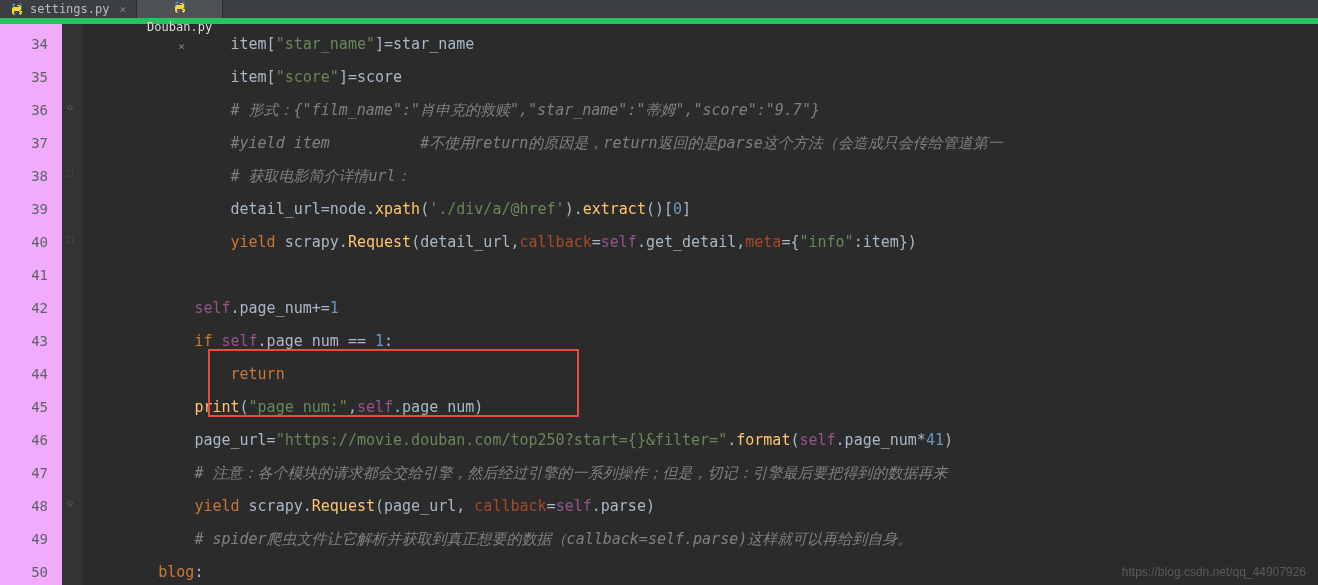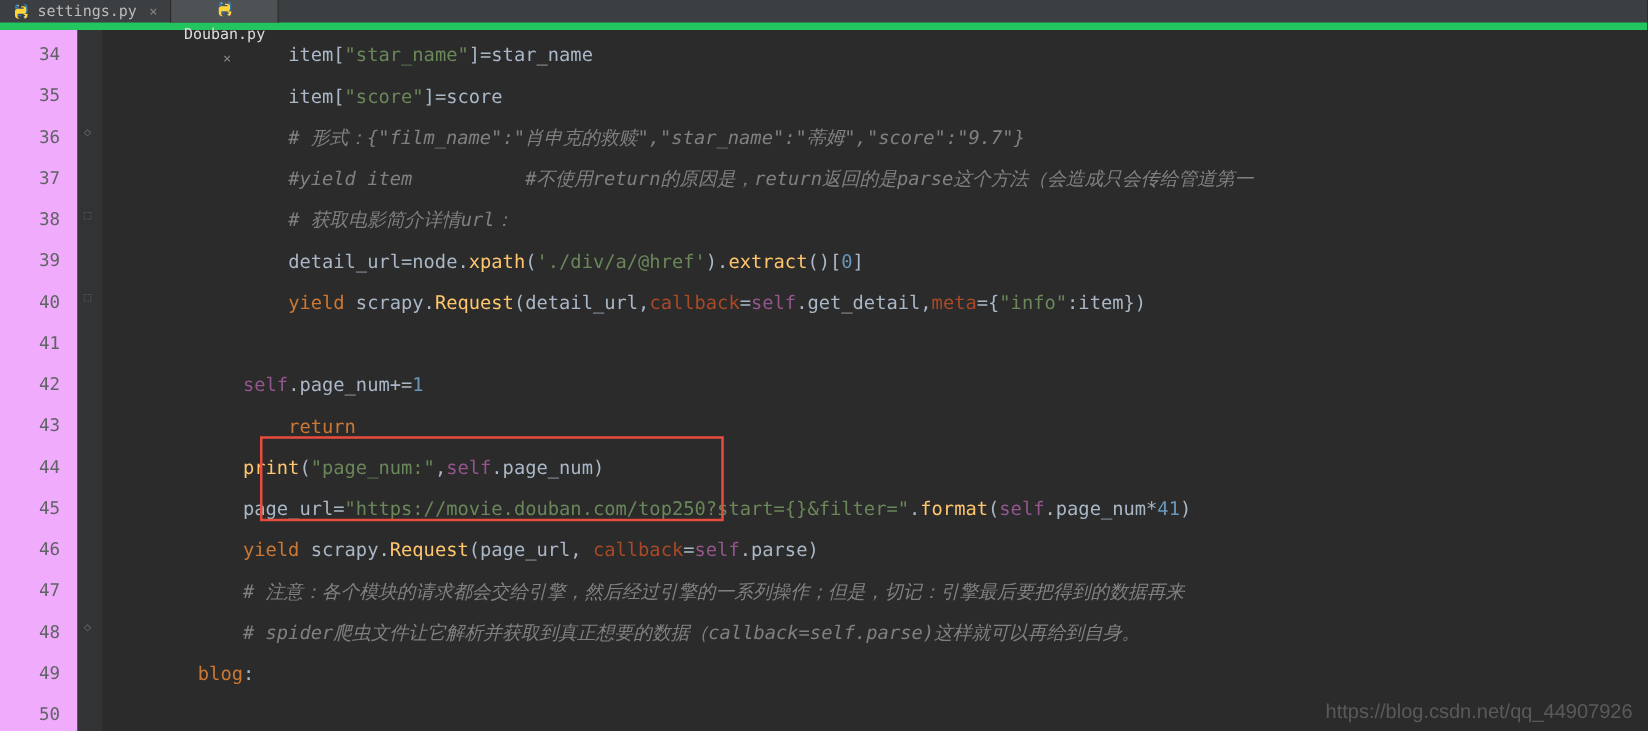--- a/index.html
+++ b/index.html
@@ -106,21 +106,21 @@
       position: absolute;
       border: 2px solid #e74c3c;
       pointer-events: none;
     }
     .watermark {
       position: absolute;
       bottom: 6px;
       right: 12px;
       color: #888;
       opacity: 0.5;
-      font-size: 16px;
+      font-size: 12px;
       font-family: Arial, sans-serif;
     }
   </style>
 </head>
 <body>
 
 <div class="tabs">
   <div class="tab">
     <span class="py-icon">
       <svg width="14" height="14" viewBox="0 0 14 14">
@@ -186,30 +186,31 @@
     <div class="code-line"><span>                </span><span class="comment"># 获取电影简介详情url：</span></div>
 
     <div class="code-line"><span>                </span><span>detail_url=node.</span><span class="func">xpath</span><span>(</span><span class="str">'./div/a/@href'</span><span>).</span><span class="func">extract</span><span>()[</span><span class="num">0</span><span>]</span></div>
 
     <div class="code-line"><span>                </span><span class="kw">yield </span><span>scrapy.</span><span class="func">Request</span><span>(detail_url,</span><span class="param">callback</span><span>=</span><span class="self">self</span><span>.get_detail,</span><span class="param">meta</span><span>={</span><span class="str">"info"</span><span>:item})</span></div>
 
     <div class="code-line">&nbsp;</div>
 
     <div class="code-line"><span>            </span><span class="self">self</span><span>.page_num+=</span><span class="num">1</span></div>
 
+    <div class="code-line"><span>            </span><span class="kw">if </span><span class="self">self</span><span>.page_num == </span><span class="num">1</span><span>:</span></div>
 
     <div class="code-line"><span>                </span><span class="kw">return</span></div>
 
     <div class="code-line"><span>            </span><span class="func">print</span><span>(</span><span class="str">"page_num:"</span><span>,</span><span class="self">self</span><span>.page_num)</span></div>
 
     <div class="code-line"><span>            </span><span>page_url=</span><span class="str">"https://movie.douban.com/top250?start={}&amp;filter="</span><span>.</span><span class="func">format</span><span>(</span><span class="self">self</span><span>.page_num*</span><span class="num">41</span><span>)</span></div>
 
+    <div class="code-line"><span>            </span><span class="comment"># 注意：各个模块的请求都会交给引擎，然后经过引擎的一系列操作；但是，切记：引擎最后要把得到的数据再来</span></div>
+
     <div class="code-line"><span>            </span><span class="kw">yield </span><span>scrapy.</span><span class="func">Request</span><span>(page_url, </span><span class="param">callback</span><span>=</span><span class="self">self</span><span>.parse)</span></div>
-
-    <div class="code-line"><span>            </span><span class="comment"># 注意：各个模块的请求都会交给引擎，然后经过引擎的一系列操作；但是，切记：引擎最后要把得到的数据再来</span></div>
 
     <div class="code-line"><span>            </span><span class="comment"># spider爬虫文件让它解析并获取到真正想要的数据（callback=self.parse)这样就可以再给到自身。</span></div>
 
     <div class="code-line"><span>        </span><span class="kw">blog</span><span>:</span></div>
 
   </div>
 
   <div class="highlight-box" id="hbox" style="top: 325px; left: 208px; width: 371px; height: 68px;"></div>
 </div>
 

